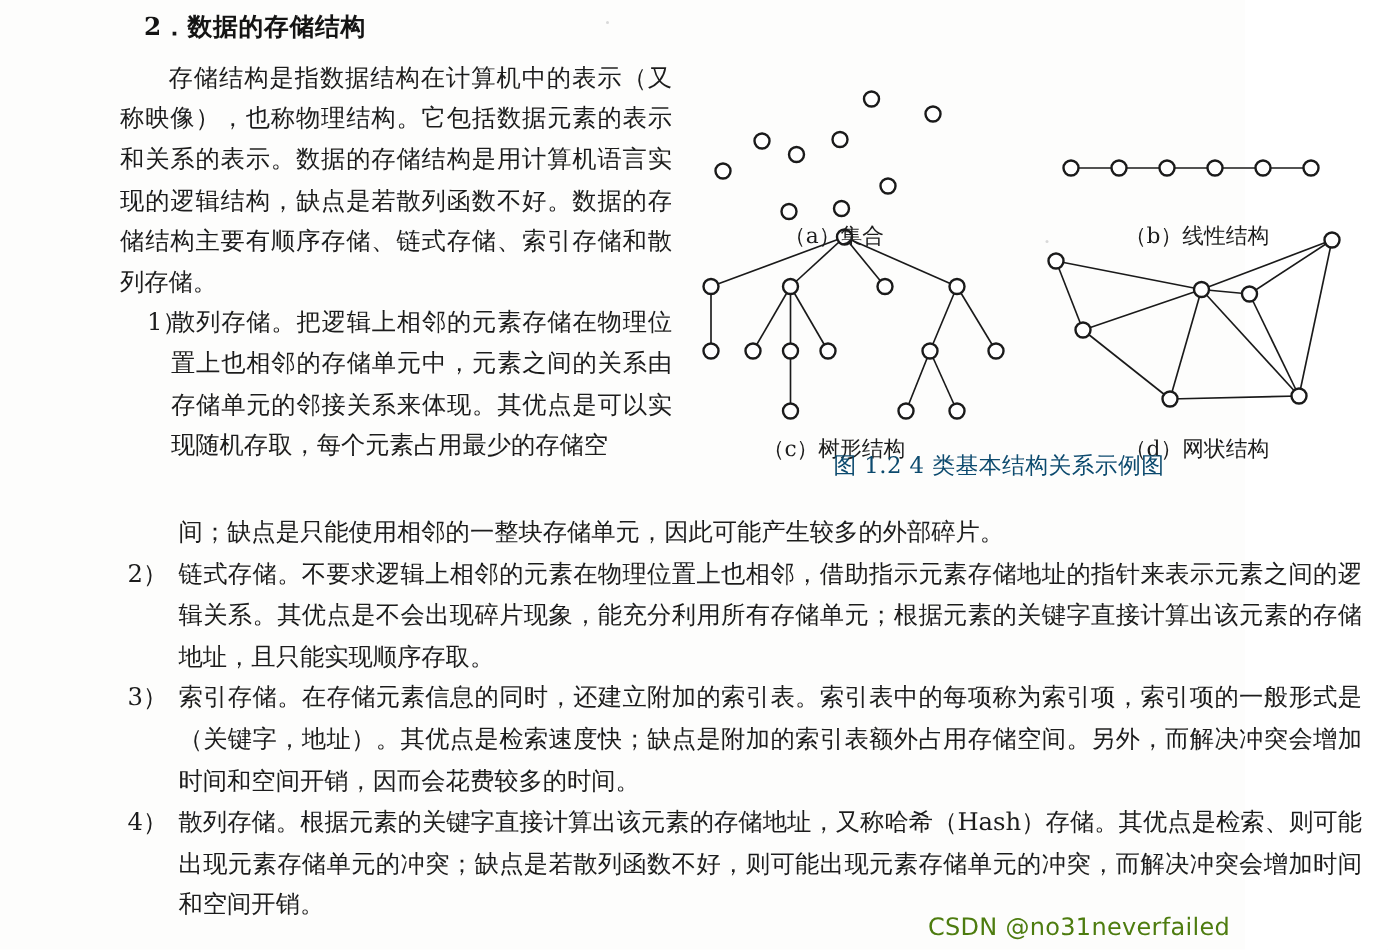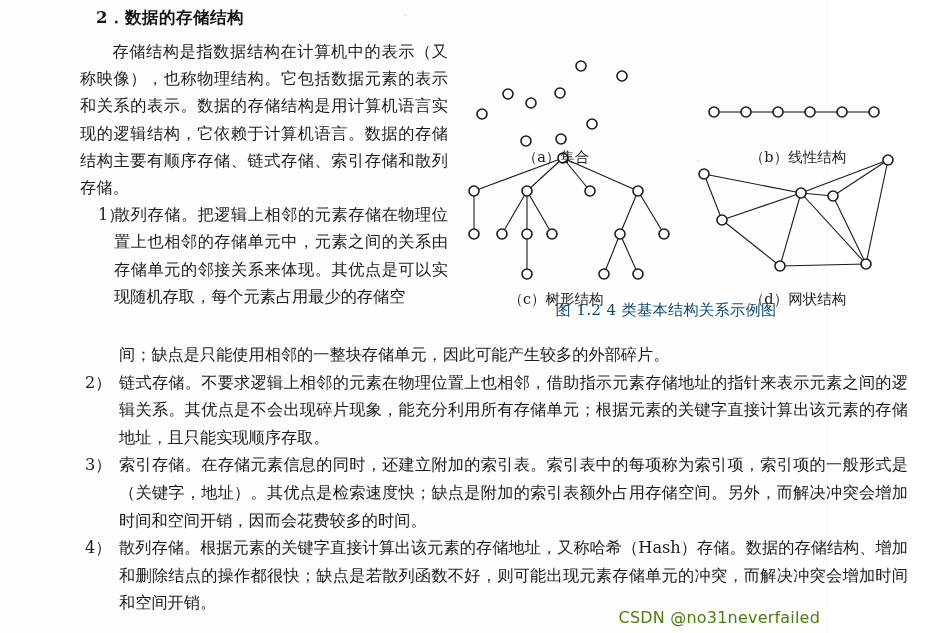--- a/index.html
+++ b/index.html
@@ -141,21 +141,21 @@
   }
 </style>
 </head>
 <body>
 
 <div class="page">
 
   <div class="section-heading">2．数据的存储结构</div>
 
   <div class="narrow-col">
-    <p class="indent-para">存储结构是指数据结构在计算机中的表示（又称映像），也称物理结构。它包括数据元素的表示和关系的表示。数据的存储结构是用计算机语言实现的逻辑结构，它依赖于计算机语言。数据的存储结构主要有顺序存储、链式存储、索引存储和散列存储。</p>
+    <p class="indent-para">存储结构是指数据结构在计算机中的表示（又称映像），也称物理结构。它包括数据元素的表示和关系的表示。数据的存储结构是用计算机语言实现的逻辑结构，缺点是若散列函数不好。数据的存储结构主要有顺序存储、链式存储、索引存储和散列存储。</p>
     <div class="li-row">
       <span class="li-marker">1）</span>
       <span class="li-body">散列存储。把逻辑上相邻的元素存储在物理位置上也相邻的存储单元中，元素之间的关系由存储单元的邻接关系来体现。其优点是可以实现随机存取，每个元素占用最少的存储空</span>
     </div>
   </div>
 
   <div class="figure">
     <svg width="468" height="300" viewBox="0 0 468 300">
       <g id="diagram-set" transform="translate(18,12)">
           <circle cx="12" cy="68" r="5" fill="#ffffff" stroke="#1a1a1a" stroke-width="1.6"></circle>
@@ -250,21 +250,21 @@
       <span class="li-body">链式存储。不要求逻辑上相邻的元素在物理位置上也相邻，借助指示元素存储地址的指针来表示元素之间的逻辑关系。其优点是不会出现碎片现象，能充分利用所有存储单元；根据元素的关键字直接计算出该元素的存储地址，且只能实现顺序存取。</span>
     </div>
 
     <div class="li-row">
       <span class="li-marker">3）</span>
       <span class="li-body">索引存储。在存储元素信息的同时，还建立附加的索引表。索引表中的每项称为索引项，索引项的一般形式是（关键字，地址）。其优点是检索速度快；缺点是附加的索引表额外占用存储空间。另外，而解决冲突会增加时间和空间开销，因而会花费较多的时间。</span>
     </div>
 
     <div class="li-row">
       <span class="li-marker">4）</span>
-      <span class="li-body">散列存储。根据元素的关键字直接计算出该元素的存储地址，又称哈希（Hash）存储。数据的存储结构、增加和删除结点的操作都很快；缺点是若散列函数不好，则可能出现元素存储单元的冲突，而解决冲突会增加时间和空间开销。</span>
+      <span class="li-body">散列存储。根据元素的关键字直接计算出该元素的存储地址，又称哈希（Hash）存储。其优点是检索、则可能出现元素存储单元的冲突；缺点是若散列函数不好，则可能出现元素存储单元的冲突，而解决冲突会增加时间和空间开销。</span>
     </div>
   </div>
 
   <div class="watermark">CSDN @no31neverfailed</div>
 
   <div class="speck" style="left:404px; top:14px;"></div>
   <div class="speck" style="left:697px; top:160px;"></div>
 </div>
 
 </body></html>

